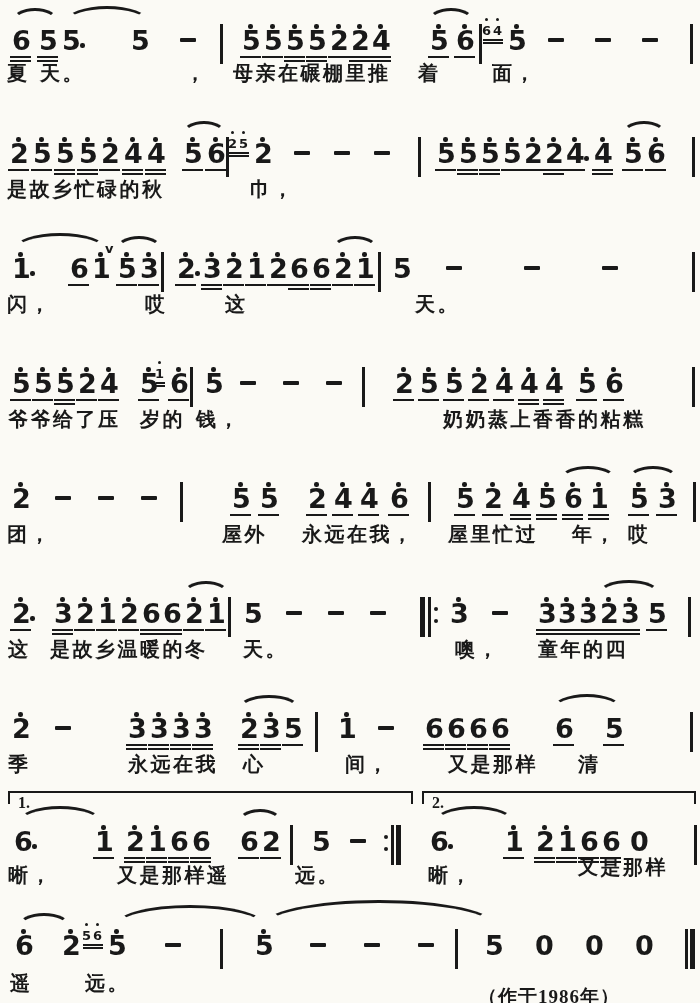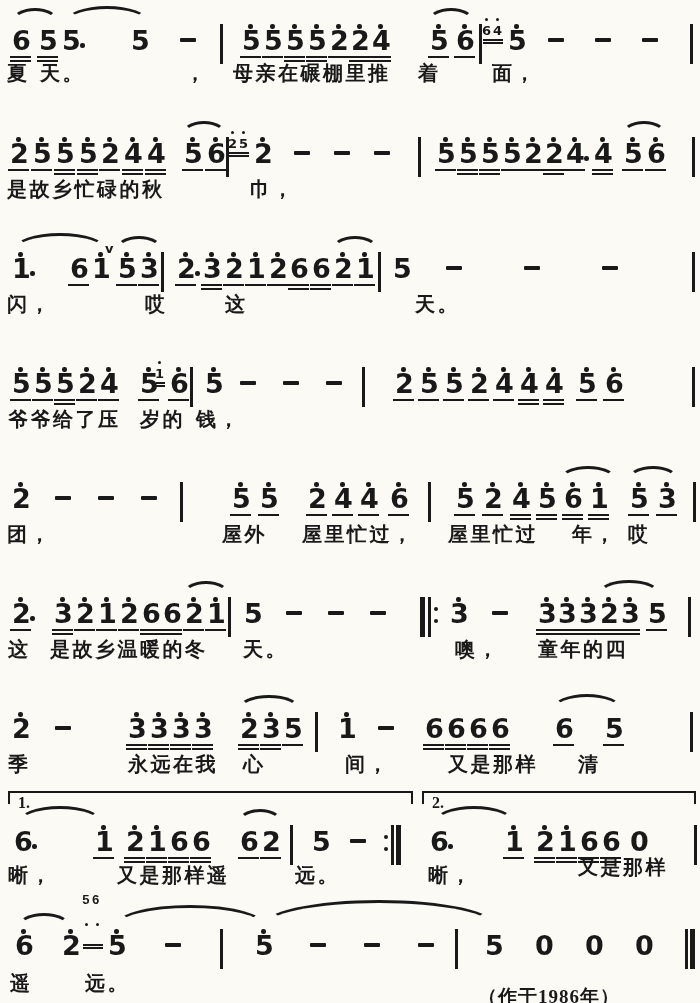--- a/index.html
+++ b/index.html
@@ -299,20 +299,21 @@
     <div class="note" style="left: 578px; top: 370px;">5</div>
     <div class="odot" style="left: 584px; top: 367px;"></div>
     <div class="beam" style="left: 576px; top: 399px; width: 21px;"></div>
     <div class="note" style="left: 605px; top: 370px;">6</div>
     <div class="odot" style="left: 611px; top: 367px;"></div>
     <div class="beam" style="left: 603px; top: 399px; width: 21px;"></div>
     <div class="bar" style="left: 692px; top: 367px; height: 40px;"></div>
     <div class="lyr" style="left: 8px; top: 408px;">爷爷给了压</div>
     <div class="lyr" style="left: 140px; top: 408px;">岁的</div>
     <div class="lyr" style="left: 196px; top: 408px;">钱，</div>
+    <div class="lyr" style="left: 443px; top: 408px;">奶奶蒸上香香的粘糕</div>
     <div class="note" style="left: 12px; top: 485px;">2</div>
     <div class="odot" style="left: 18px; top: 482px;"></div>
     <div class="dash" style="left: 55px; top: 496px;"></div>
     <div class="dash" style="left: 98px; top: 496px;"></div>
     <div class="dash" style="left: 141px; top: 496px;"></div>
     <div class="bar" style="left: 180px; top: 482px; height: 40px;"></div>
     <div class="note" style="left: 232px; top: 485px;">5</div>
     <div class="odot" style="left: 238px; top: 482px;"></div>
     <div class="beam" style="left: 230px; top: 514px; width: 21px;"></div>
     <div class="note" style="left: 260px; top: 485px;">5</div>
@@ -357,21 +358,21 @@
     <div class="odot" style="left: 636px; top: 482px;"></div>
     <div class="beam" style="left: 628px; top: 514px; width: 21px;"></div>
     <div class="note" style="left: 658px; top: 485px;">3</div>
     <div class="odot" style="left: 664px; top: 482px;"></div>
     <div class="beam" style="left: 656px; top: 514px; width: 21px;"></div>
     <div class="bar" style="left: 693px; top: 482px; height: 40px;"></div>
     <div class="slur" style="left: 560px; top: 466px; width: 56px; height: 26px;"></div>
     <div class="slur" style="left: 628px; top: 466px; width: 50px; height: 26px;"></div>
     <div class="lyr" style="left: 7px; top: 523px;">团，</div>
     <div class="lyr" style="left: 222px; top: 523px;">屋外</div>
-    <div class="lyr" style="left: 302px; top: 523px;">屋里忙过，</div>
+    <div class="lyr" style="left: 302px; top: 523px;">永远在我，</div>
     <div class="lyr" style="left: 448px; top: 523px;">屋里忙过</div>
     <div class="lyr" style="left: 572px; top: 523px;">年，</div>
     <div class="lyr" style="left: 628px; top: 523px;">哎</div>
     <div class="note" style="left: 12px; top: 600px;">2</div>
     <div class="odot" style="left: 18px; top: 597px;"></div>
     <div class="beam" style="left: 10px; top: 629px; width: 21px;"></div>
     <div class="adot" style="left: 30px; top: 616px;"></div>
     <div class="note" style="left: 54px; top: 600px;">3</div>
     <div class="odot" style="left: 60px; top: 597px;"></div>
     <div class="beam" style="left: 52px; top: 629px; width: 21px;"></div>
@@ -555,21 +556,21 @@
     <div class="lyr" style="left: 117px; top: 864px;">又是那样遥</div>
     <div class="lyr" style="left: 295px; top: 864px;">远。</div>
     <div class="lyr" style="left: 428px; top: 864px;">晰，</div>
     <div class="lyr" style="left: 530px; top: 856px; margin-left: 48px;">又是那样</div>
     <div class="note" style="left: 15px; top: 932px;">6</div>
     <div class="odot" style="left: 21px; top: 929px;"></div>
     <div class="note" style="left: 62px; top: 932px;">2</div>
     <div class="odot" style="left: 68px; top: 929px;"></div>
     <div class="note" style="left: 108px; top: 932px;">5</div>
     <div class="odot" style="left: 114px; top: 929px;"></div>
-    <div class="grace" style="left: 82px; top: 894px; font-family: Liberation Mono, monospace;">56</div>
+    <div class="grace" style="left: 82px; top: 929px;">56</div>
     <div class="gbeam" style="left: 83px; top: 944px; width: 20px;"></div>
     <div class="gbeam" style="left: 83px; top: 947px; width: 20px;"></div>
     <div class="gdot" style="left: 85px; top: 923px;"></div>
     <div class="gdot" style="left: 96px; top: 923px;"></div>
     <div class="dash" style="left: 165px; top: 943px;"></div>
     <div class="bar" style="left: 220px; top: 929px; height: 40px;"></div>
     <div class="note" style="left: 255px; top: 932px;">5</div>
     <div class="odot" style="left: 261px; top: 929px;"></div>
     <div class="dash" style="left: 310px; top: 943px;"></div>
     <div class="dash" style="left: 364px; top: 943px;"></div>

